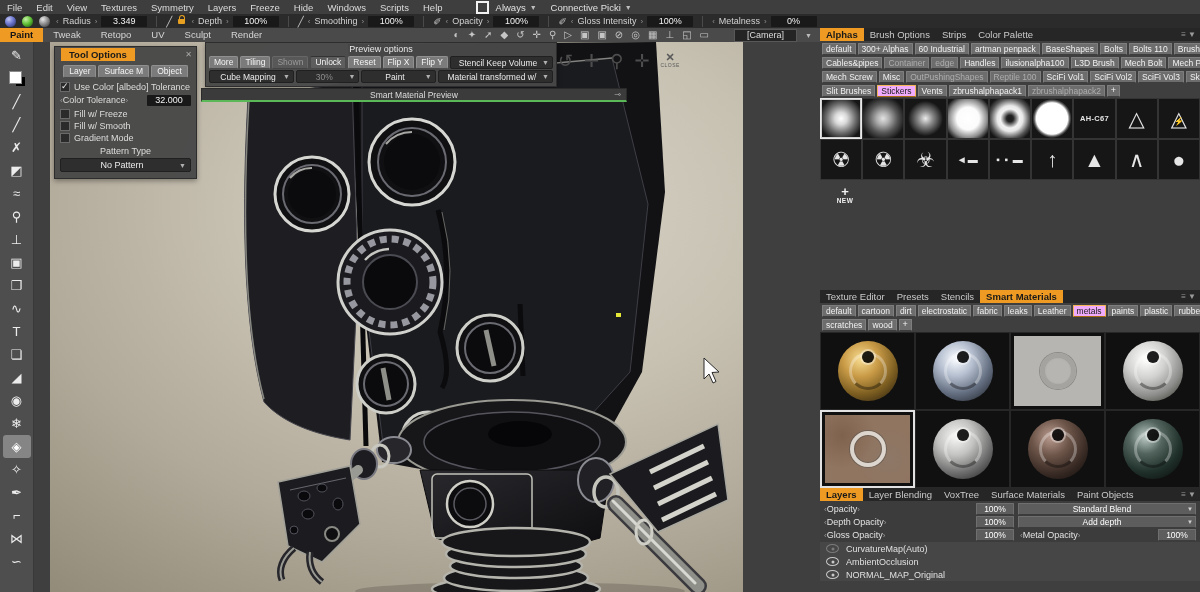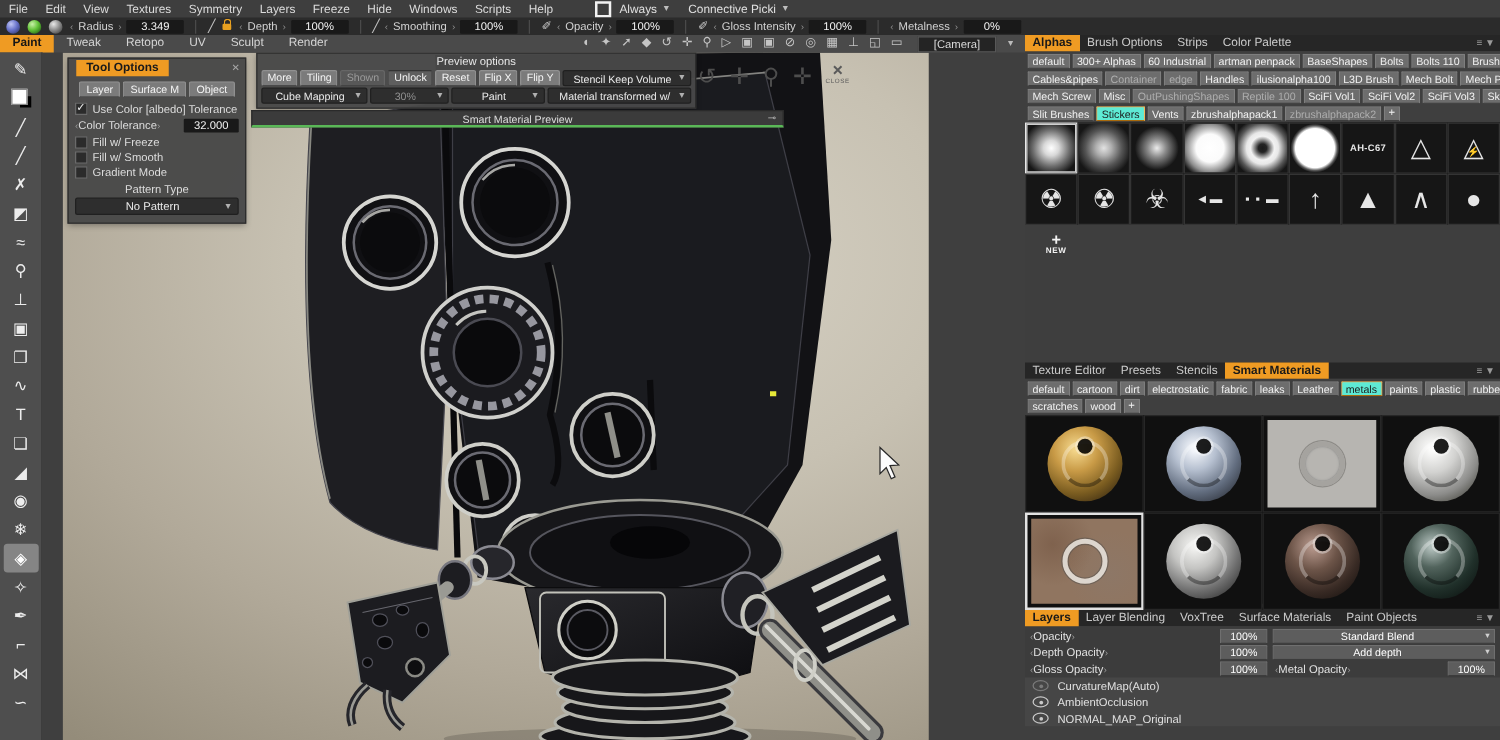--- a/index.html
+++ b/index.html
@@ -27,21 +27,21 @@
   .lock{width:7px;height:5px;background:#e8a020;border-radius:1px;position:relative;margin:0 2px}
   .lock::before{content:"";position:absolute;top:-4px;left:1px;width:4px;height:4px;
                 border:1.5px solid #e8a020;border-bottom:none;border-radius:3px 3px 0 0}
   .tabrow{position:absolute;left:0;top:28px;width:820px;height:14px;background:#4a4a4a;
           display:flex;align-items:center;font-size:9.5px;color:#d5d5d5}
   .room-tab{padding:0 10px;height:14px;line-height:14px}
   .room-tab.active{background:#ef9b23;color:#161616;font-weight:bold}
   .vp-icons{margin-left:auto;display:flex;gap:8px;font-size:10px;color:#c5c5c5;align-items:center;padding-right:8px}
   .vp-ico{line-height:14px}
   .camera-box{background:#242424;border:1px solid #585858;color:#dcdcdc;font-size:9px;
-              padding:0 12px;height:11px;line-height:11px;margin-left:4px}
+              padding:0 12px;height:11px;line-height:11px;margin-left:17px}
   
   .left-toolbar{position:absolute;left:0;top:42px;width:34px;height:550px;background:#4e4e4e;
                 border-right:1px solid #393939;box-sizing:border-box;display:flex;flex-direction:column;
                 align-items:center;padding-top:2px}
   .tool-btn{width:28px;height:23px;display:flex;align-items:center;justify-content:center;
             color:#ececec;font-size:13px;border-radius:3px;flex:0 0 auto}
   .tool-btn.selected{background:#858585;color:#fff}
   .swatches{position:relative;width:16px;height:15px}
   .sw-b{position:absolute;right:0;bottom:0;width:9px;height:9px;background:#000}
   .sw-w{position:absolute;left:0;top:0;width:11px;height:11px;background:#fff;border:1px solid #8a8a8a}
@@ -91,21 +91,21 @@
   
   .right-panel{position:absolute;left:820px;top:28px;width:380px;height:564px;background:#3f3f3f;font-size:9px}
   .rp-tabs{height:13px;background:#262626;display:flex;align-items:center;color:#cbcbcb;font-size:9.5px}
   .rp-tab{padding:0 6px;height:13px;line-height:13px;white-space:nowrap}
   .rp-tab.active{background:#ef9b23;color:#191919;font-weight:bold}
   .rp-menu{margin-left:auto;color:#9a9a9a;font-size:8px;padding-right:4px}
   .set-rows{padding:2px 2px 1px;display:flex;flex-direction:column;gap:2px;background:#3f3f3f}
   .set-row{display:flex;gap:2px;align-items:center}
   .sbtn{background:#6d6d6d;border:1px solid #7e7e7e;border-bottom-color:#3e3e3e;color:#f1f1f1;
         padding:0 3px;height:10px;line-height:10px;font-size:8.5px;border-radius:1px;white-space:nowrap}
-  .sbtn.active{background:#5eead4;color:#1c1c1c;border-color:#f3b558;border-bottom-color:#a86a0e}
+  .sbtn.active{background:#f0abfc;color:#1c1c1c;border-color:#f3b558;border-bottom-color:#a86a0e}
   .sbtn.dim{color:#adadad}
   .plusbtn{background:#6d6d6d;border:1px solid #7e7e7e;border-bottom-color:#3e3e3e;color:#f1f1f1;
            width:11px;height:10px;line-height:9px;text-align:center;font-size:9px;border-radius:1px}
   .alpha-grid{display:grid;grid-template-columns:repeat(9,1fr);grid-auto-rows:41px;background:#0b0b0b}
   .acell{background:#161616;border:1px solid #343434;box-sizing:border-box;position:relative;
          display:flex;align-items:center;justify-content:center;color:#e6e6e6;overflow:hidden}
   .acell.selected{border:1px solid #e8e8e8;box-shadow:inset 0 0 0 1px #cfcfcf}
   .k-soft1{background:radial-gradient(circle at 50% 50%,#ffffff 0%,#d8d8d8 22%,#6e6e6e 52%,#161616 80%)}
   .k-soft2{background:radial-gradient(circle at 50% 50%,#e2e2e2 0%,#b0b0b0 22%,#565656 52%,#161616 80%)}
   .k-soft3{background:radial-gradient(circle at 50% 50%,#ececec 0%,#8a8a8a 26%,#161616 62%)}

